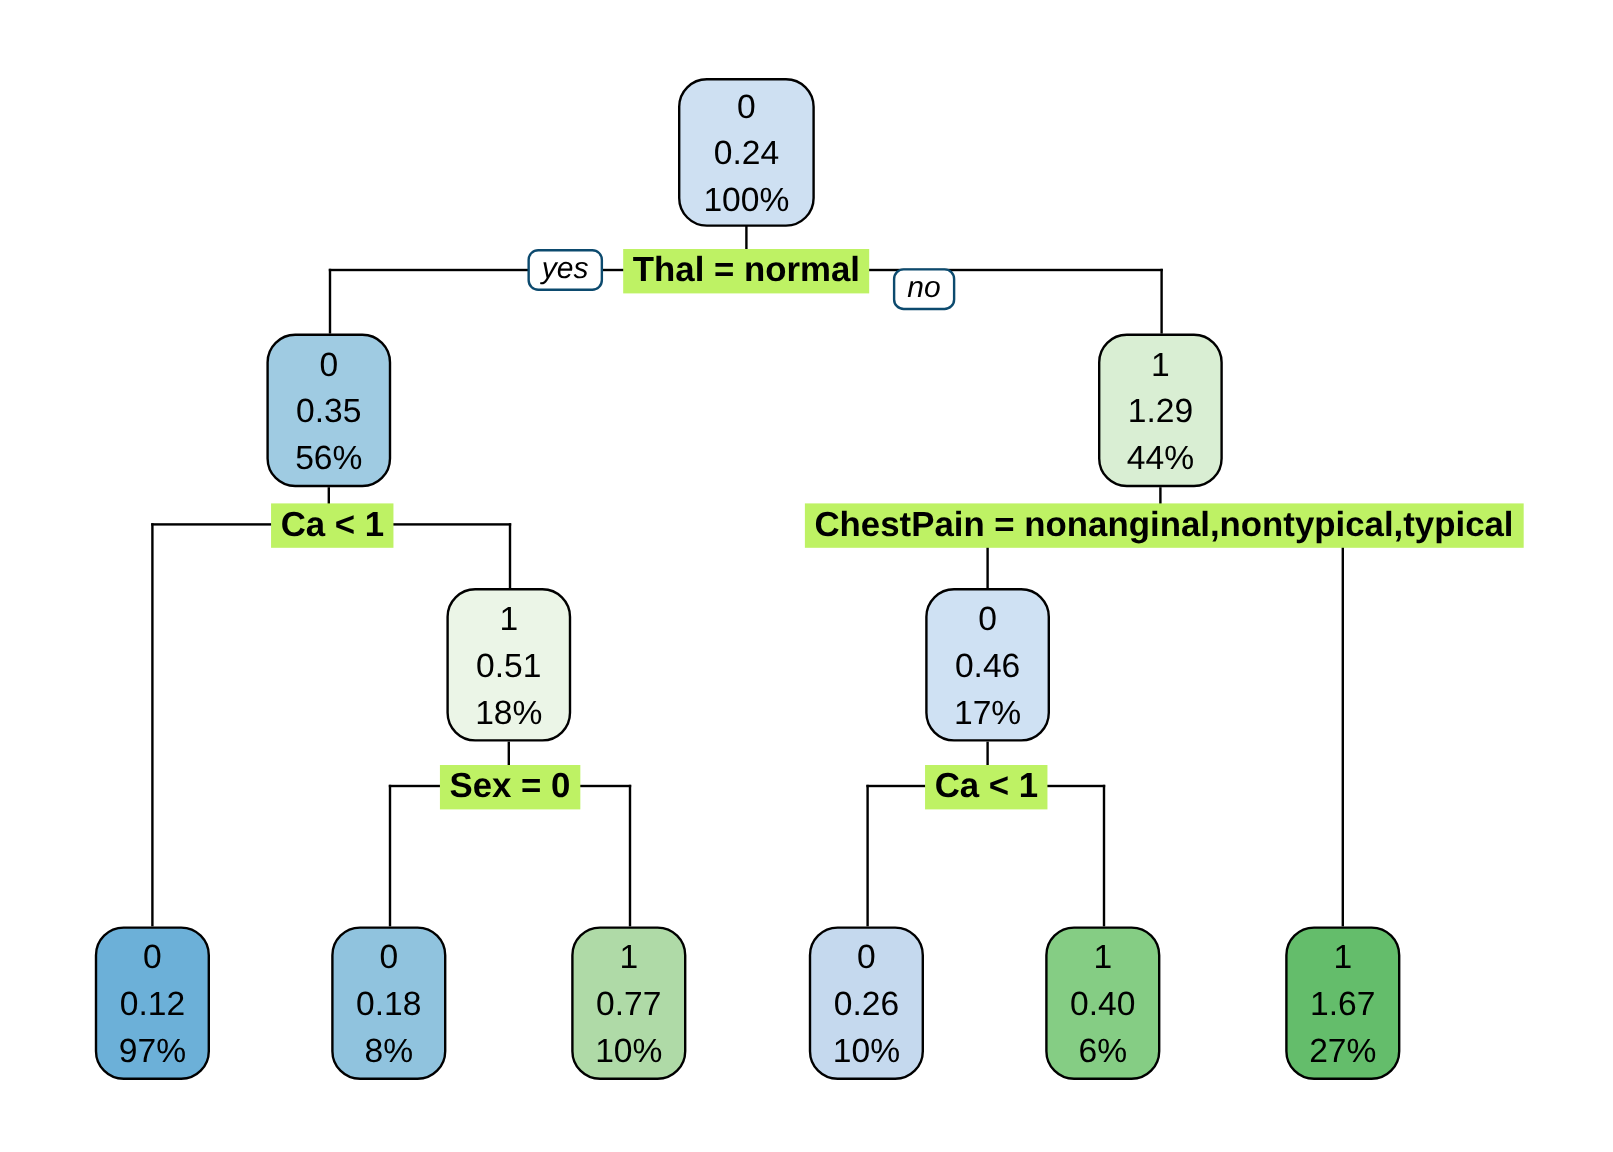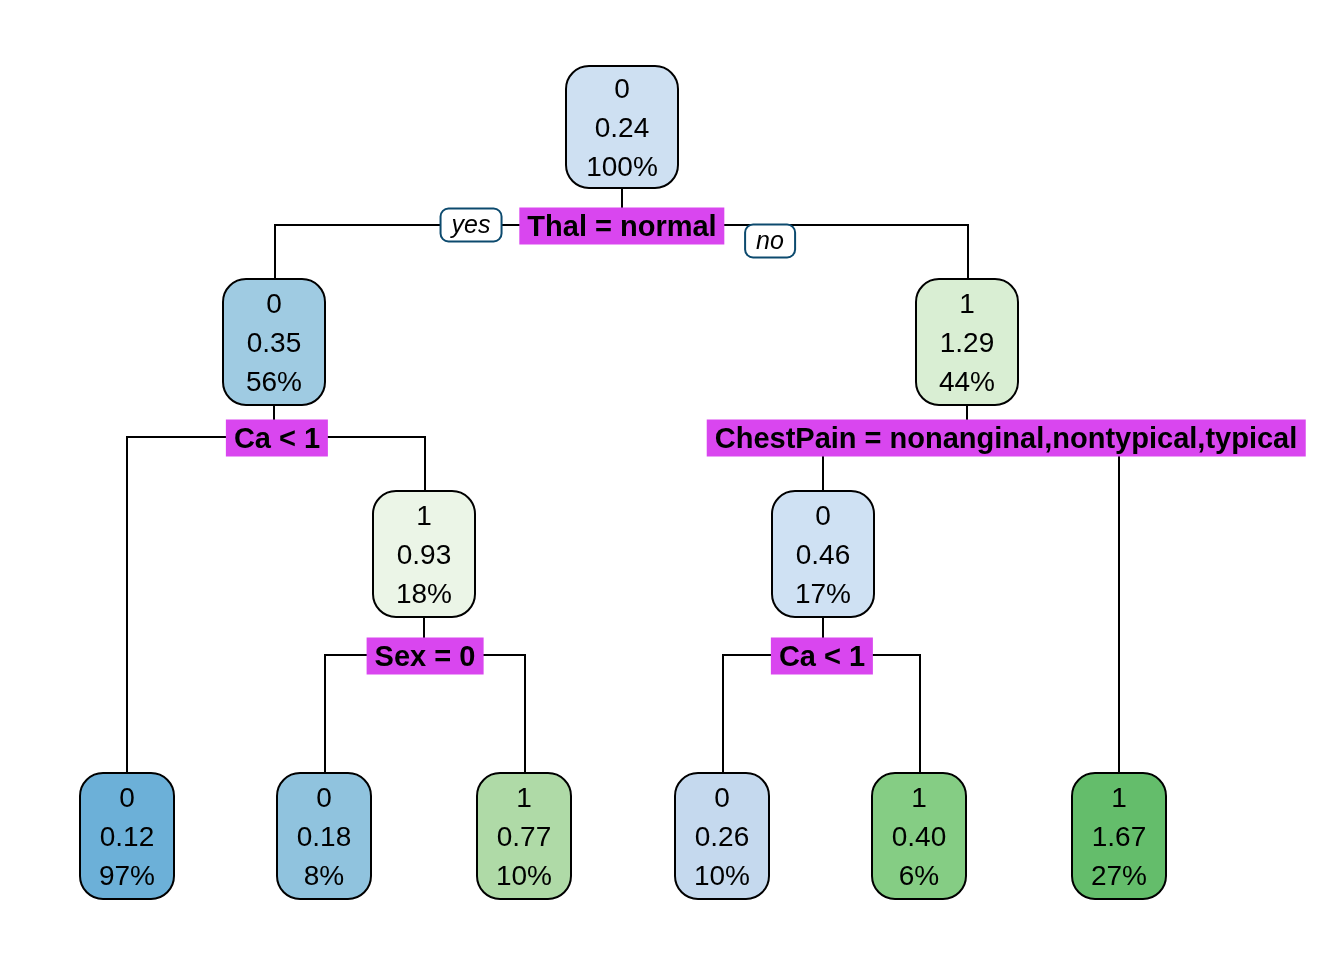--- a/index.html
+++ b/index.html
@@ -2,21 +2,21 @@
 <html><head>
 <meta charset="utf-8">
 <style>
   html,body{margin:0;padding:0;background:#fff;}
   .canvas{position:relative;width:1344px;height:960px;background:#ffffff;
           font-family:"Liberation Sans",sans-serif;color:#000;overflow:hidden;}
   .line{position:absolute;background:#000;z-index:1;}
   .node{position:absolute;z-index:3;border:2px solid #000;border-radius:24px;
         display:flex;flex-direction:column;justify-content:center;align-items:center;
         text-align:center;font-size:28px;line-height:39px;box-sizing:border-box;}
-  .split{position:absolute;transform:translate(-50%,-50%);z-index:2;background:#d946ef;
+  .split{position:absolute;transform:translate(-50%,-50%);z-index:2;background:#bef264;
          font-weight:bold;font-size:29px;padding:2px 8px;white-space:nowrap;}
   .branch-tag{position:absolute;transform:translate(-50%,-50%);z-index:2;background:#fff;
          border:2px solid #0c4a6e;border-radius:9px;font-style:italic;font-size:25px;
          padding:0 10px 2px 10px;white-space:nowrap;}
 </style>
 </head>
 <body>
 
 <div class="canvas">
 
@@ -40,21 +40,21 @@
   <div class="line" style="left:822px;top:436px;width:2px;height:54px;"></div>
   <div class="line" style="left:1118px;top:436px;width:2px;height:336px;"></div>
 
   <div class="line" style="left:822px;top:618px;width:2px;height:38px;"></div>
   <div class="line" style="left:722px;top:654px;width:199px;height:2px;"></div>
   <div class="line" style="left:722px;top:654px;width:2px;height:118px;"></div>
   <div class="line" style="left:919px;top:654px;width:2px;height:118px;"></div>
 
   <div class="split" style="left:622px;top:226px;">Thal = normal</div>
   <div class="split" style="left:277px;top:438px;">Ca &lt; 1</div>
-  <div class="split" style="left:970px;top:438px;margin-left:36px;">ChestPain = nonanginal,nontypical,typical</div>
+  <div class="split" style="left:970px;top:438px;">ChestPain = nonanginal,nontypical,typical</div>
   <div class="split" style="left:425px;top:656px;">Sex = 0</div>
   <div class="split" style="left:822px;top:656px;">Ca &lt; 1</div>
 
   <div class="branch-tag" style="left:471px;top:225px;">yes</div>
   <div class="branch-tag" style="left:770px;top:241px;">no</div>
 
   <div class="node" style="left: 565px; top: 65px; width: 114px; height: 124px; background-color: rgb(206, 224, 242);">
     <div>0</div>
     <div>0.24</div>
     <div>100%</div>
@@ -67,21 +67,21 @@
   </div>
 
   <div class="node" style="left: 915px; top: 278px; width: 104px; height: 128px; background-color: rgb(217, 238, 211);">
     <div>1</div>
     <div>1.29</div>
     <div>44%</div>
   </div>
 
   <div class="node" style="left: 372px; top: 490px; width: 104px; height: 128px; background-color: rgb(235, 245, 231);">
     <div>1</div>
-    <div>0.93</div>
+    <div>0.51</div>
     <div>18%</div>
   </div>
 
   <div class="node" style="left: 771px; top: 490px; width: 104px; height: 128px; background-color: rgb(207, 225, 243);">
     <div>0</div>
     <div>0.46</div>
     <div>17%</div>
   </div>
 
   <div class="node" style="left: 79px; top: 772px; width: 96px; height: 128px; background-color: rgb(108, 176, 216);">

